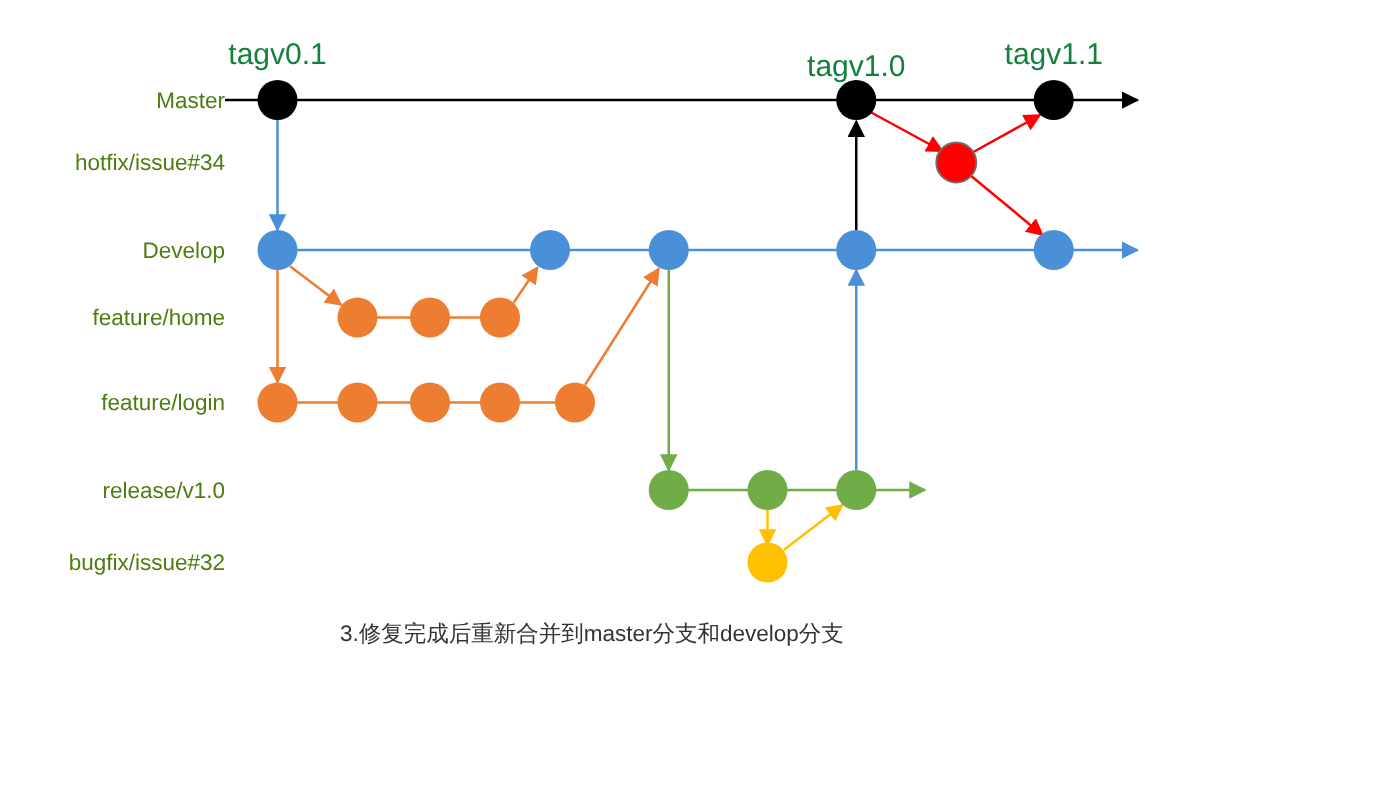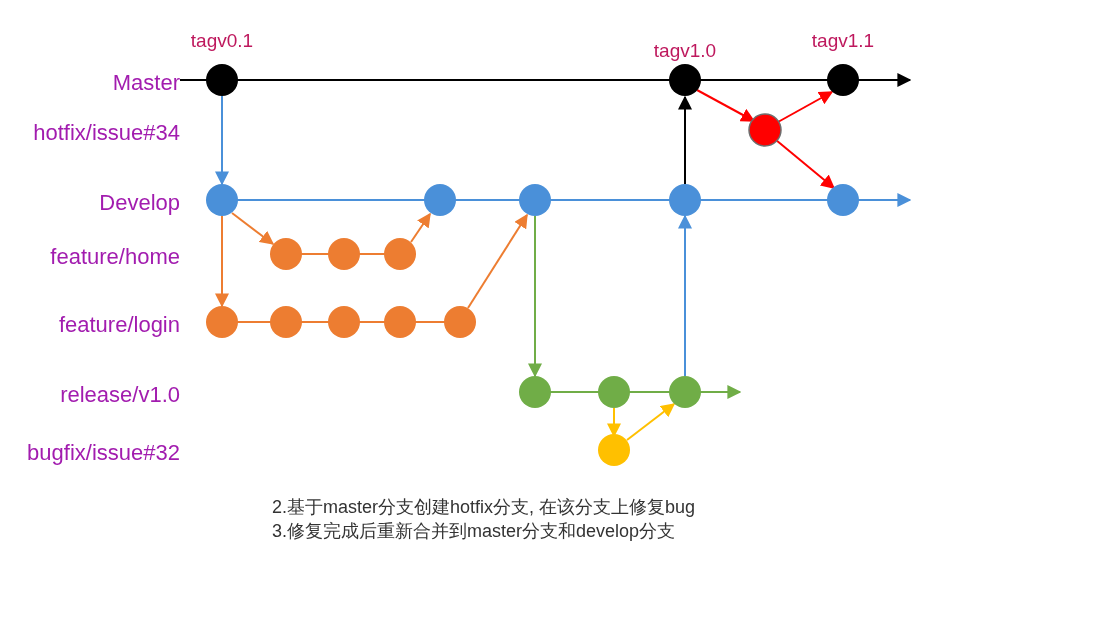--- a/index.html
+++ b/index.html
@@ -1,18 +1,18 @@
 <!DOCTYPE html>
 <html><head>
 <meta charset="utf-8">
 <style>
 html,body{margin:0;padding:0;width:1114px;height:635px;background:#fff;font-family:Arial,"Microsoft YaHei",sans-serif;font-size:15px;color:#333}
 #canvas{position:relative;width:1114px;height:635px}
-.branch-label{position:absolute;right:calc(1114px - 180px);text-align:right;font-size:22px;color:#a21caf}
-.tag-label{position:absolute;text-align:center;font-size:19px;color:#be185d;transform:translateX(-50%)}
+.branch-label{position:absolute;right:calc(1114px - 180px);text-align:right;font-size:18px;color:#4d7c0f}
+.tag-label{position:absolute;text-align:center;font-size:24px;color:#15803d;transform:translateX(-50%)}
 .notes{position:absolute;left:250px;top:495px;line-height:1.35;font-size:18px}
 .notes .indent{padding-left:22px}
 svg{position:absolute;top:0;left:0}
 </style>
 </head>
 <body>
 
 <div id="canvas">
 
 <div class="tag-label" style="left:222px;top:30px">tagv0.1</div>
@@ -106,17 +106,16 @@
   <circle cx="460" cy="322" r="16" fill="#ED7D31"></circle>
 
   <circle cx="535" cy="392" r="16" fill="#70AD47"></circle>
   <circle cx="614" cy="392" r="16" fill="#70AD47"></circle>
   <circle cx="685" cy="392" r="16" fill="#70AD47"></circle>
 
   <circle cx="614" cy="450" r="16" fill="#FFC000"></circle>
 </svg>
 
 <div class="notes">
-  <div class="indent">2.基于master分支创建hotfix分支, 在该分支上修复bug</div>
   <div class="indent">3.修复完成后重新合并到master分支和develop分支</div>
 </div>
 
 </div>
 
 </body></html>

